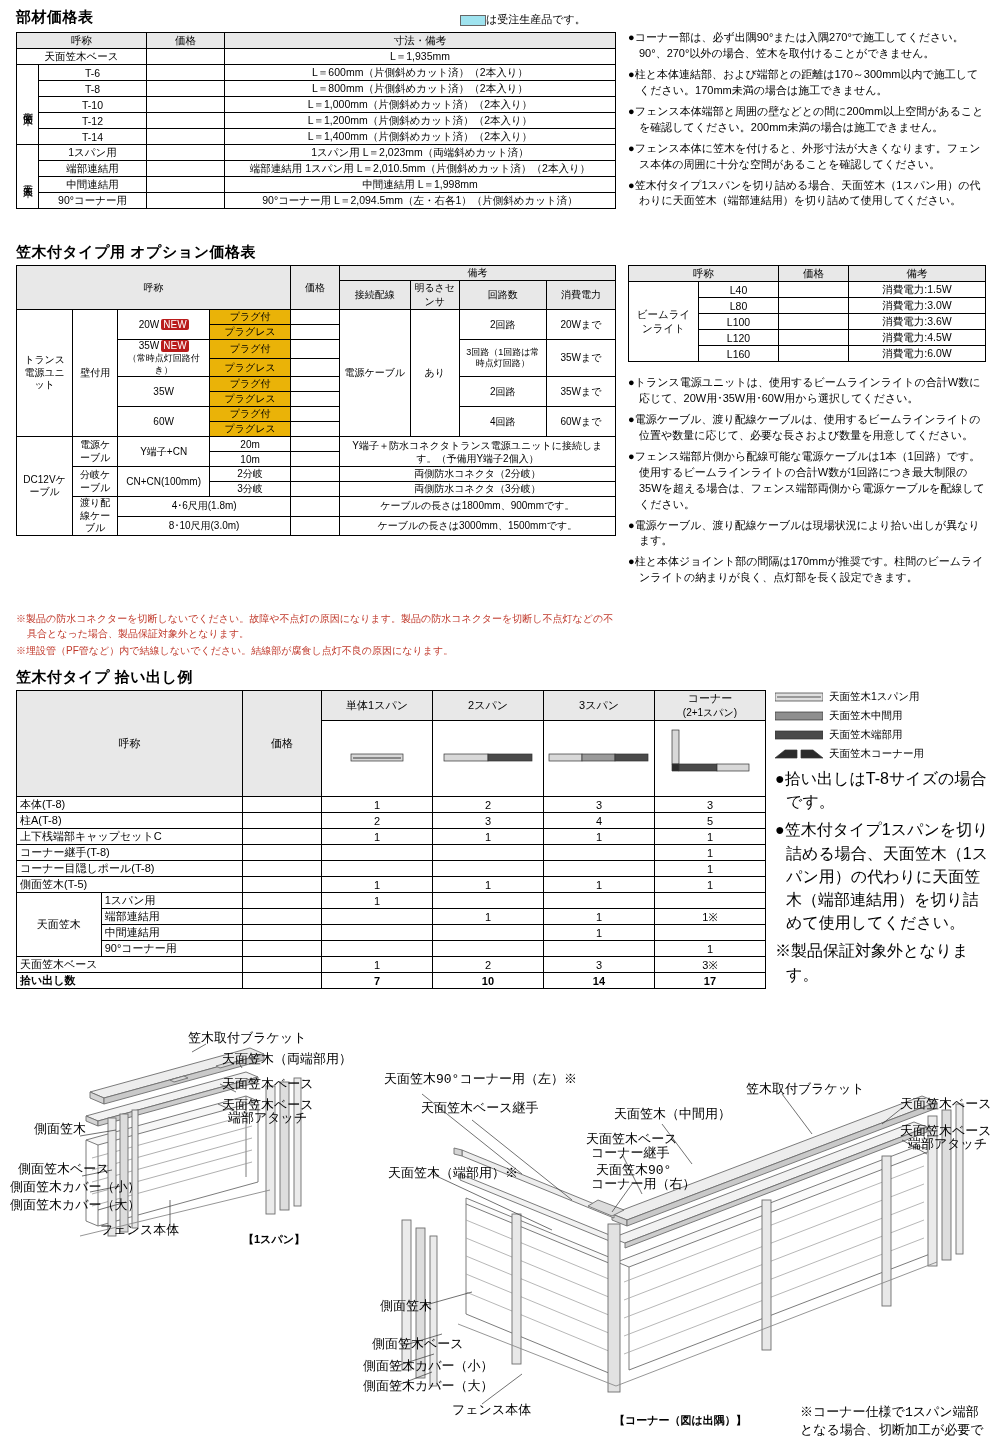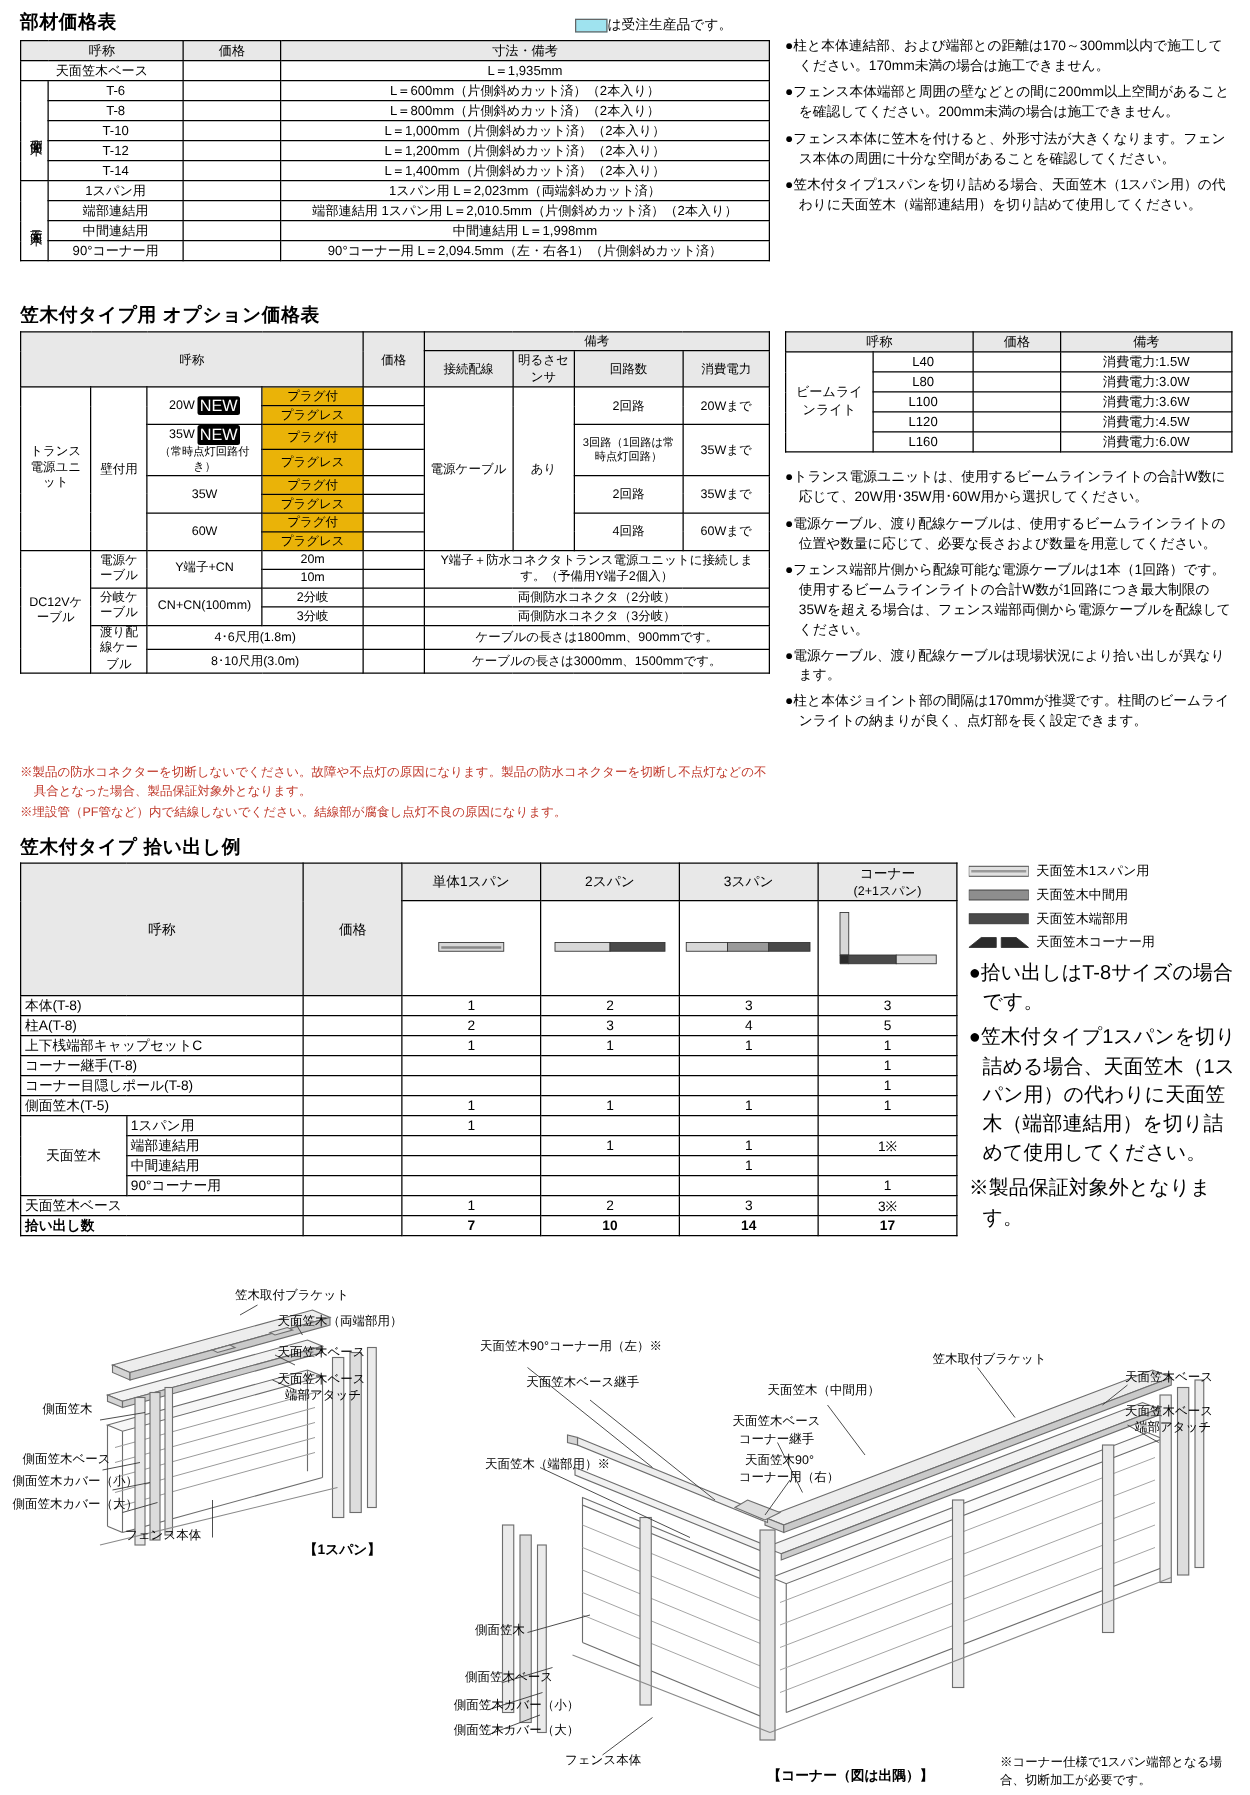--- a/index.html
+++ b/index.html
@@ -15,21 +15,21 @@
   table { border-collapse:collapse; }
   td, th { border:1px solid #000; padding:0 3px; font-weight:normal; vertical-align:middle; }
   .hdr { background:#e8e8e8; text-align:center; font-weight:normal; }
   .c { text-align:center; }
   .l { text-align:left; }
   .sm { font-size:10px; }
   .xs { font-size:9px; }
   .vert { writing-mode:vertical-rl; text-orientation:upright; letter-spacing:1px; }
   .bullets p { margin:0 0 5px 0; line-height:1.45; text-indent:-11px; padding-left:11px; }
   .note p { margin:0 0 3px 0; line-height:1.45; text-indent:-11px; padding-left:11px; color:#c0392b; font-size:10px;}
-  .badge { display:inline-block; background:#000000; color:#fff; font-size:13px; padding:0 2px; border-radius:2px; vertical-align:middle; margin-left:2px;}
+  .badge { display:inline-block; background:#b91c1c; color:#fff; font-size:10px; padding:0 2px; border-radius:2px; vertical-align:middle; margin-left:2px;}
   .cyan { background:#eab308; }
   .legend-swatch { display:inline-block; width:26px; height:11px; background:#9fe3ef; border:1px solid #666; vertical-align:middle; }
 
   
   #sec1 { position:absolute; left:16px; top:8px; width:600px; }
   #sec1 table { width:600px; font-size:10.5px; }
   #sec1 td { height:16px; }
   #sec1-note { position:absolute; left:628px; top:30px; width:358px; font-size:11px; }
   #legend1 { position:absolute; left:460px; top:12px; font-size:11px; }
 
@@ -47,21 +47,21 @@
 
   
   #sec3-title { position:absolute; left:16px; top:668px; }
   #sec3 { position:absolute; left:16px; top:690px; width:750px; }
   #sec3 table { width:750px; font-size:11px; }
   #sec3 td { height:16px; }
   #sec3-legend { position:absolute; left:775px; top:690px; width:215px; font-size:10.5px; }
 
   
   #draw { position:absolute; left:0; top:1020px; width:1000px; height:416px; }
-  .lbl { position:absolute; font-size:10px; white-space:nowrap; }
+  .lbl { position:absolute; font-size:13px; white-space:nowrap;font-family:Liberation Mono, monospace; }
   .lblbox { position:absolute; font-size:11px; font-weight:bold; white-space:nowrap; }
   svg { display:block; }
 </style>
 </head>
 <body>
 
 <div id="legend1">
   <span class="legend-swatch"></span><span>は受注生産品です。</span>
 </div>
 
@@ -124,20 +124,21 @@
     <tr>
       <td class="c">90°コーナー用</td>
       <td></td>
       <td class="c">90°コーナー用 L＝2,094.5mm（左・右各1）（片側斜めカット済）</td>
     </tr>
   </tbody>
     </table>
 </div>
 
 <div id="sec1-note" class="bullets">
+  <p>●コーナー部は、必ず出隅90°または入隅270°で施工してください。90°、270°以外の場合、笠木を取付けることができません。</p>
   <p>●柱と本体連結部、および端部との距離は170～300mm以内で施工してください。170mm未満の場合は施工できません。</p>
   <p>●フェンス本体端部と周囲の壁などとの間に200mm以上空間があることを確認してください。200mm未満の場合は施工できません。</p>
   <p>●フェンス本体に笠木を付けると、外形寸法が大きくなります。フェンス本体の周囲に十分な空間があることを確認してください。</p>
   <p>●笠木付タイプ1スパンを切り詰める場合、天面笠木（1スパン用）の代わりに天面笠木（端部連結用）を切り詰めて使用してください。</p>
 </div>
 
 <div id="sec2-title" class="sec-title">笠木付タイプ用 オプション価格表</div>
 
 <div id="sec2">
   <table>

